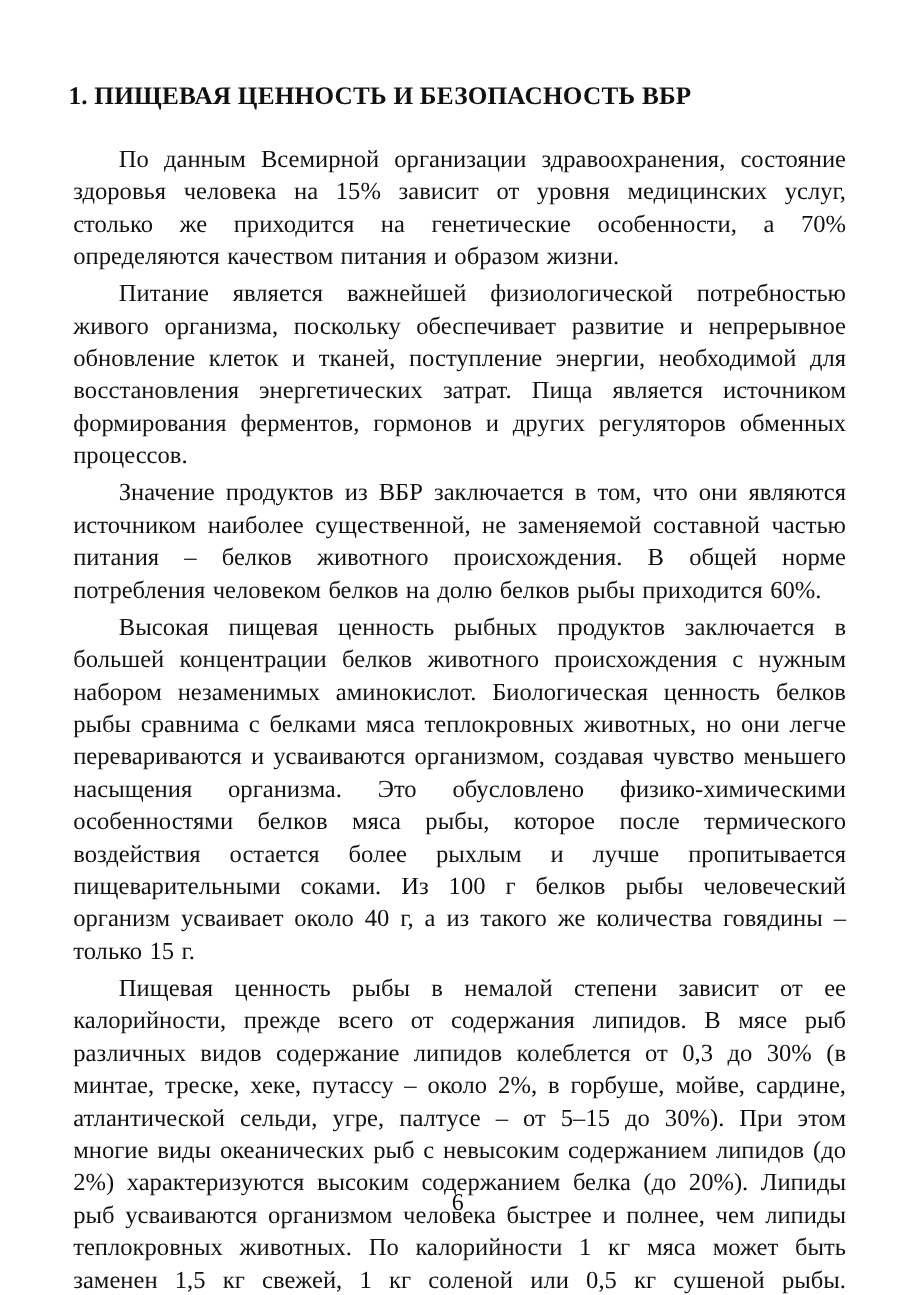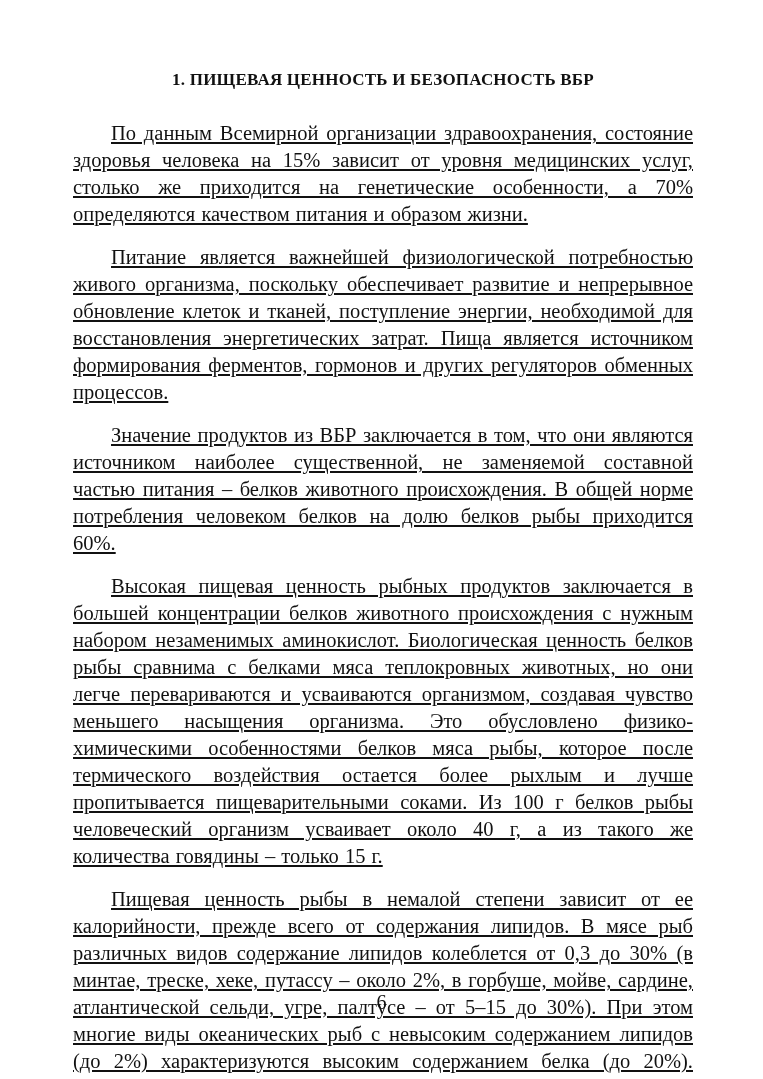--- a/index.html
+++ b/index.html
@@ -16,35 +16,33 @@
     font-family: "Liberation Serif", "DejaVu Serif", serif;
     color: #111111;
   }
   .content {
     position: absolute;
     top: 66px;
     left: 57px;
     width: 652px;
   }
   .section-title {
-    font-size: 17px;
+    font-size: 21px;
     font-weight: bold;
-    text-align: center;
     line-height: 28px;
     margin: 0 0 26px 0;
     letter-spacing: 0.2px;
   }
   .para {
     font-size: 20.5px;
     line-height: 27px;
     text-align: justify;
     text-indent: 38px;
-    margin: 16px;
+    margin: 4px;
     word-spacing: 1px;
-    text-decoration: underline;
   }
   .page-number {
     position: absolute;
     top: 990px;
     left: 0;
     width: 100%;
     text-align: center;
     font-size: 20px;
     line-height: 24px;
   }

